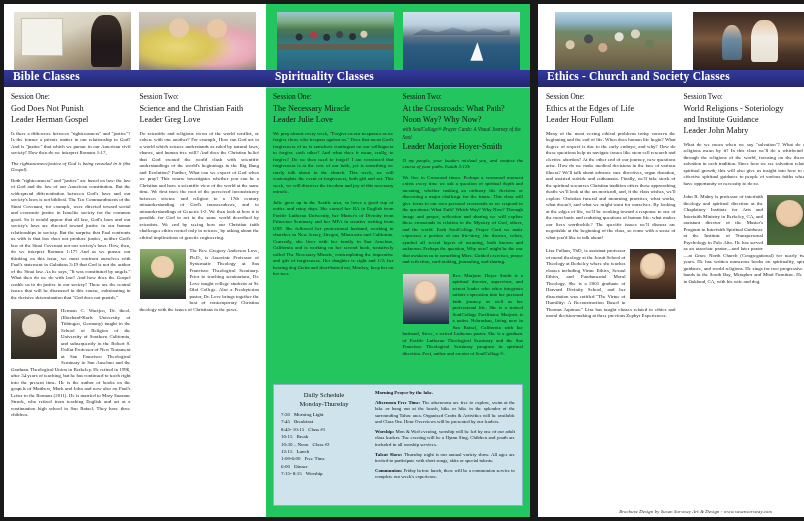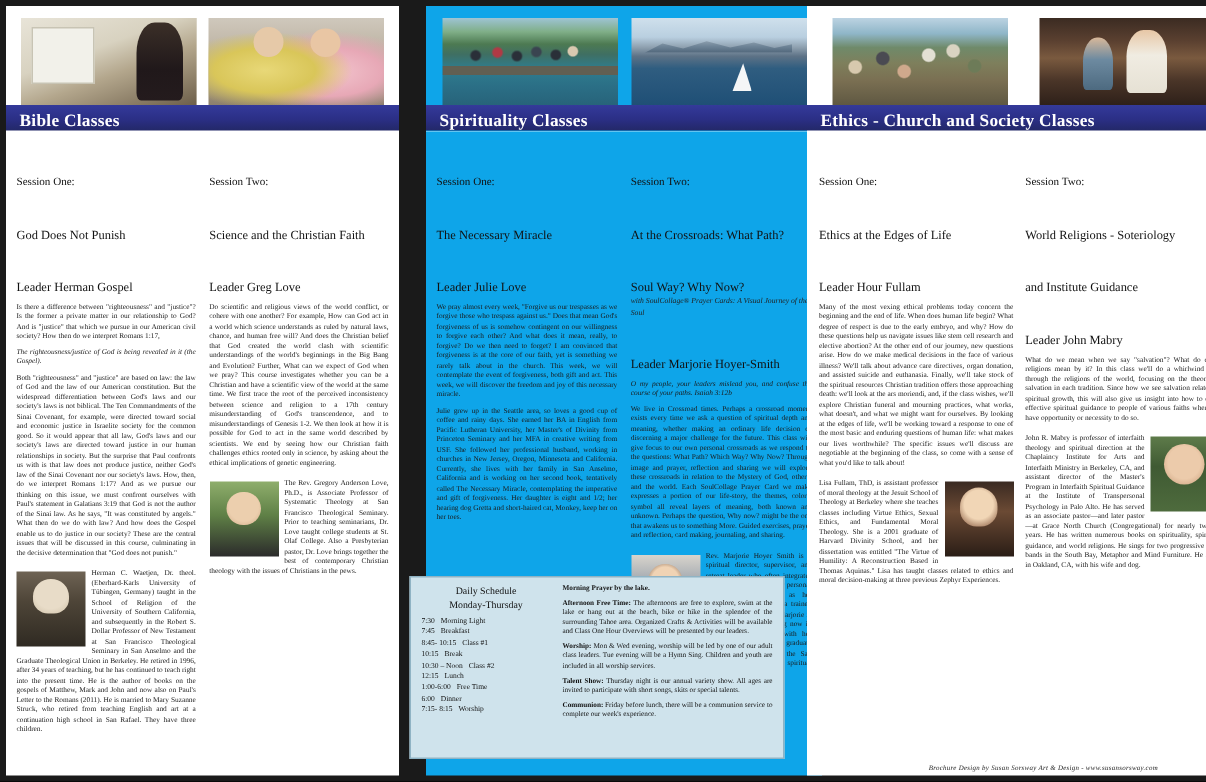--- a/index.html
+++ b/index.html
@@ -17,21 +17,21 @@
   }
 
   
   .panel {
     position: absolute;
     top: 4px;
     height: 513px;
     overflow: hidden;
   }
   #panel-bible   { left: 4px;   width: 262px; background: #ffffff; }
-  #panel-spirit  { left: 284px; width: 264px; background: #0ea5e9; }
+  #panel-spirit  { left: 266px; width: 264px; background: #22c55e; }
   #panel-ethics  { left: 538px; width: 283px; background: #ffffff; }
 
   
   .photo-row {
     position: absolute; top: 0; left: 0; right: 0;
     height: 66px;
     display: flex;
     justify-content: space-around;
     align-items: flex-start;
     padding: 8px 6px 0 6px;
@@ -139,21 +139,21 @@
   }
 
   
   .title-bar {
     position: absolute;
     left: 0; right: 0;
     top: 66px;
     height: 17px;
     background: #2e3192;
     background: linear-gradient(180deg,#343a9a 0%, #2b2f86 55%, #232868 100%);
-    display: flex; align-items: flex-end;
+    display: flex; align-items: flex-start;
     padding-left: 9px;
     box-shadow: 0 1px 0 rgba(255,255,255,.35);
   }
   .title-bar .t {
     color: #ffffff;
     font-size: 11.5px;
     font-weight: bold;
     letter-spacing: .2px;
     font-family: "Liberation Serif", serif;
   }
@@ -168,21 +168,20 @@
   }
   .col { width: 50%; }
   #panel-ethics .cols { gap: 8px; padding: 0 8px; }
 
   .sess-label, .sess-title, .sess-leader {
     font-size: 7.4px;
     line-height: 10.5px;
     color: #111;
     font-family: "Liberation Serif", serif;
     white-space: nowrap;
-    margin-top: 24px;
   }
   .sess-title, .sess-leader { font-size: 8.3px; line-height: 11px; }
   .sess-sub {
     font-size: 5.1px; font-style: italic; line-height: 8px; color:#222;
   }
   .sess-head { margin-bottom: 6px; }
 
   .body-text {
     font-size: 4.9px;
     line-height: 6.5px;
@@ -362,21 +361,21 @@
         <div class="body-text">
           <p>We pray almost every week, "Forgive us our trespasses as we forgive those who trespass against us."  Does that mean God's forgiveness of us is somehow contingent on our willingness to forgive each other?  And what does it mean, really, to forgive?  Do we then need to forget?  I am convinced that forgiveness is at the core of our faith, yet is something we rarely talk about in the church.  This week, we will contemplate the event of forgiveness, both gift and act.  This week, we will discover the freedom and joy of this necessary miracle.</p>
           <p>Julie grew up in the Seattle area, so loves a good cup of coffee and rainy days.  She earned her BA in English from Pacific Lutheran University, her Master's of Divinity from Princeton Seminary and her MFA in creative writing from USF.  She followed her professional husband, working in churches in New Jersey, Oregon, Minnesota and California.  Currently, she lives with her family in San Anselmo, California and is working on her second book, tentatively called The Necessary Miracle, contemplating the imperative and gift of forgiveness.  Her daughter is eight and 1/2; her hearing dog Gretta and short-haired cat, Monkey, keep her on her toes.</p>
         </div>
       </div>
 
       <div class="col">
         <div class="sess-head">
           <div class="sess-label">Session Two:</div>
           <div class="sess-title">At the Crossroads: What Path?</div>
-          <div class="sess-title">Soul Way? Why Now?</div>
+          <div class="sess-title">Noon Way? Why Now?</div>
           <div class="sess-sub">with SoulCollage® Prayer Cards: A Visual Journey of the Soul</div>
           <div class="sess-leader">Leader Marjorie Hoyer-Smith</div>
         </div>
         <div class="body-text">
           <p><em>O my people, your leaders mislead you, and confuse the course of your paths.  Isaiah 3:12b</em></p>
           <p>We live in Crossroad times.  Perhaps a crossroad moment exists every time we ask a question of spiritual depth and meaning, whether making an ordinary life decision or discerning a major challenge for the future.  This class will give focus to our own personal crossroads as we respond to the questions: What Path? Which Way? Why Now?  Through image and prayer, reflection and sharing we will explore these crossroads in relation to the Mystery of God, others, and the world.  Each SoulCollage Prayer Card we make expresses a portion of  our life-story, the themes, colors, symbol all reveal layers of meaning, both known and unknown.  Perhaps the question, Why now? might be the one that awakens us to something More.  Guided exercises, prayer and reflection, card making, journaling, and sharing.</p>
         </div>
         <div class="bio">
           <div class="bio-portrait pt-marjorie"></div>
           <div class="body-text">Rev. Marjorie Hoyer Smith is a spiritual director, supervisor, and retreat leader who often integrates artistic expression into her personal faith journey as well as her professional life.  She is a trained SoulCollage Facilitator.  Marjorie is a native Nebraskan, living now in San Rafael, California with her husband, Steve, a retired Lutheran pastor.  She is a graduate of Pacific Lutheran Theological Seminary and the San Francisco Theological Seminary program in spiritual direction.  Poet, author and creator of SoulCollage®.</div>

